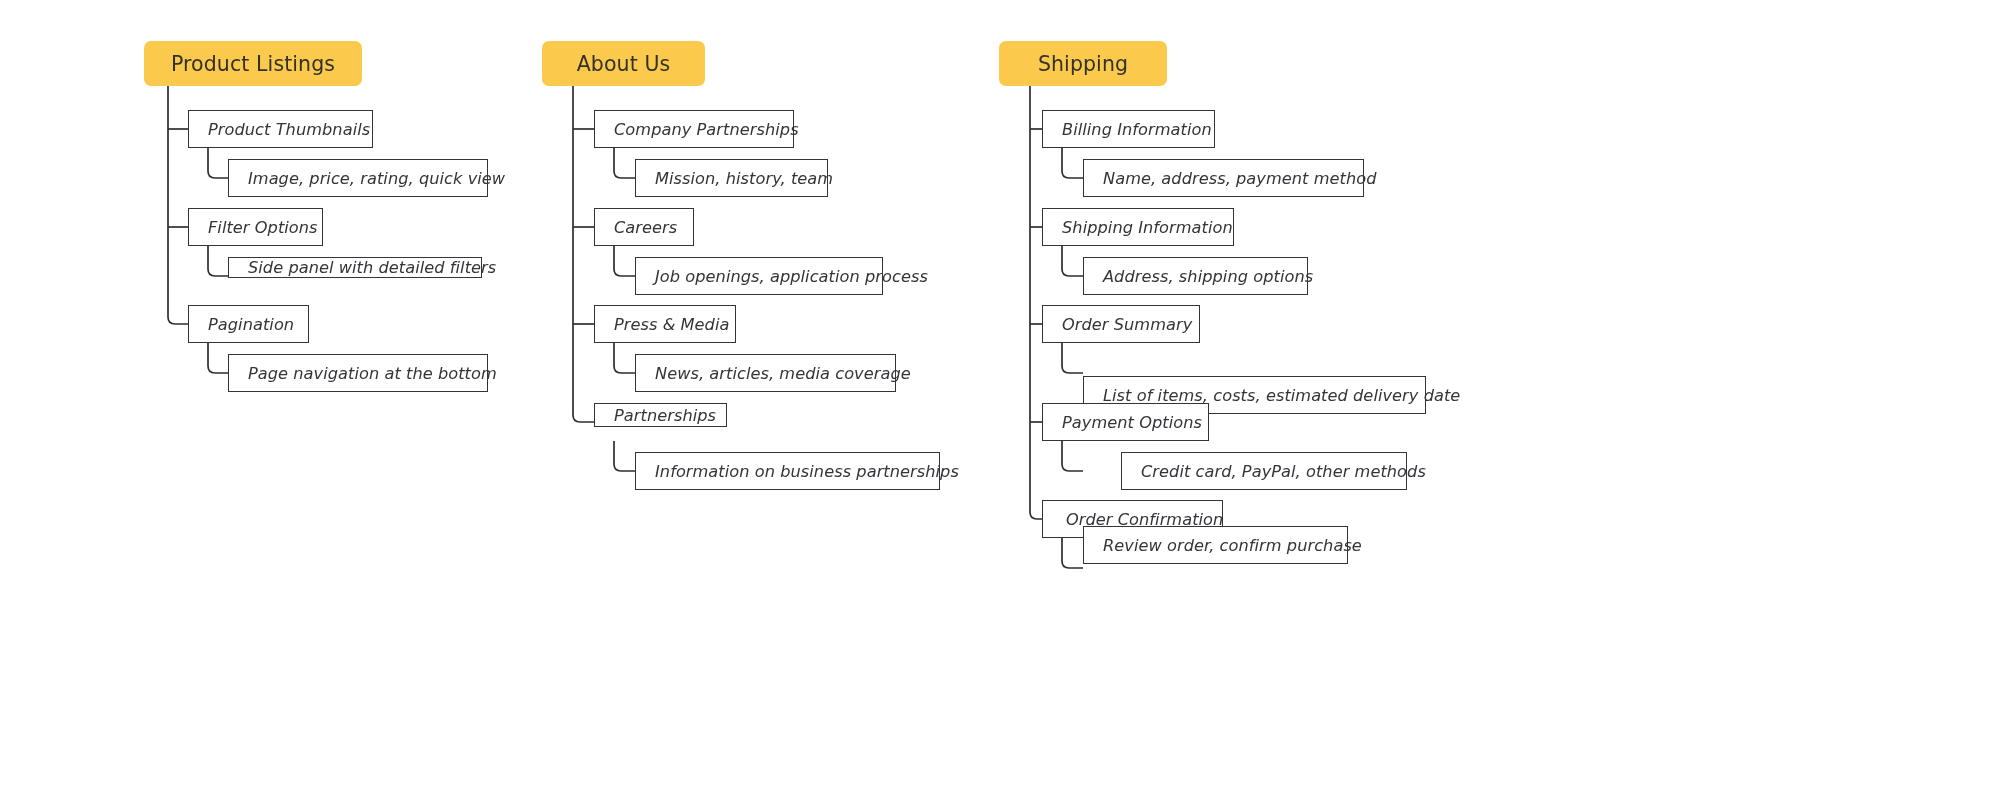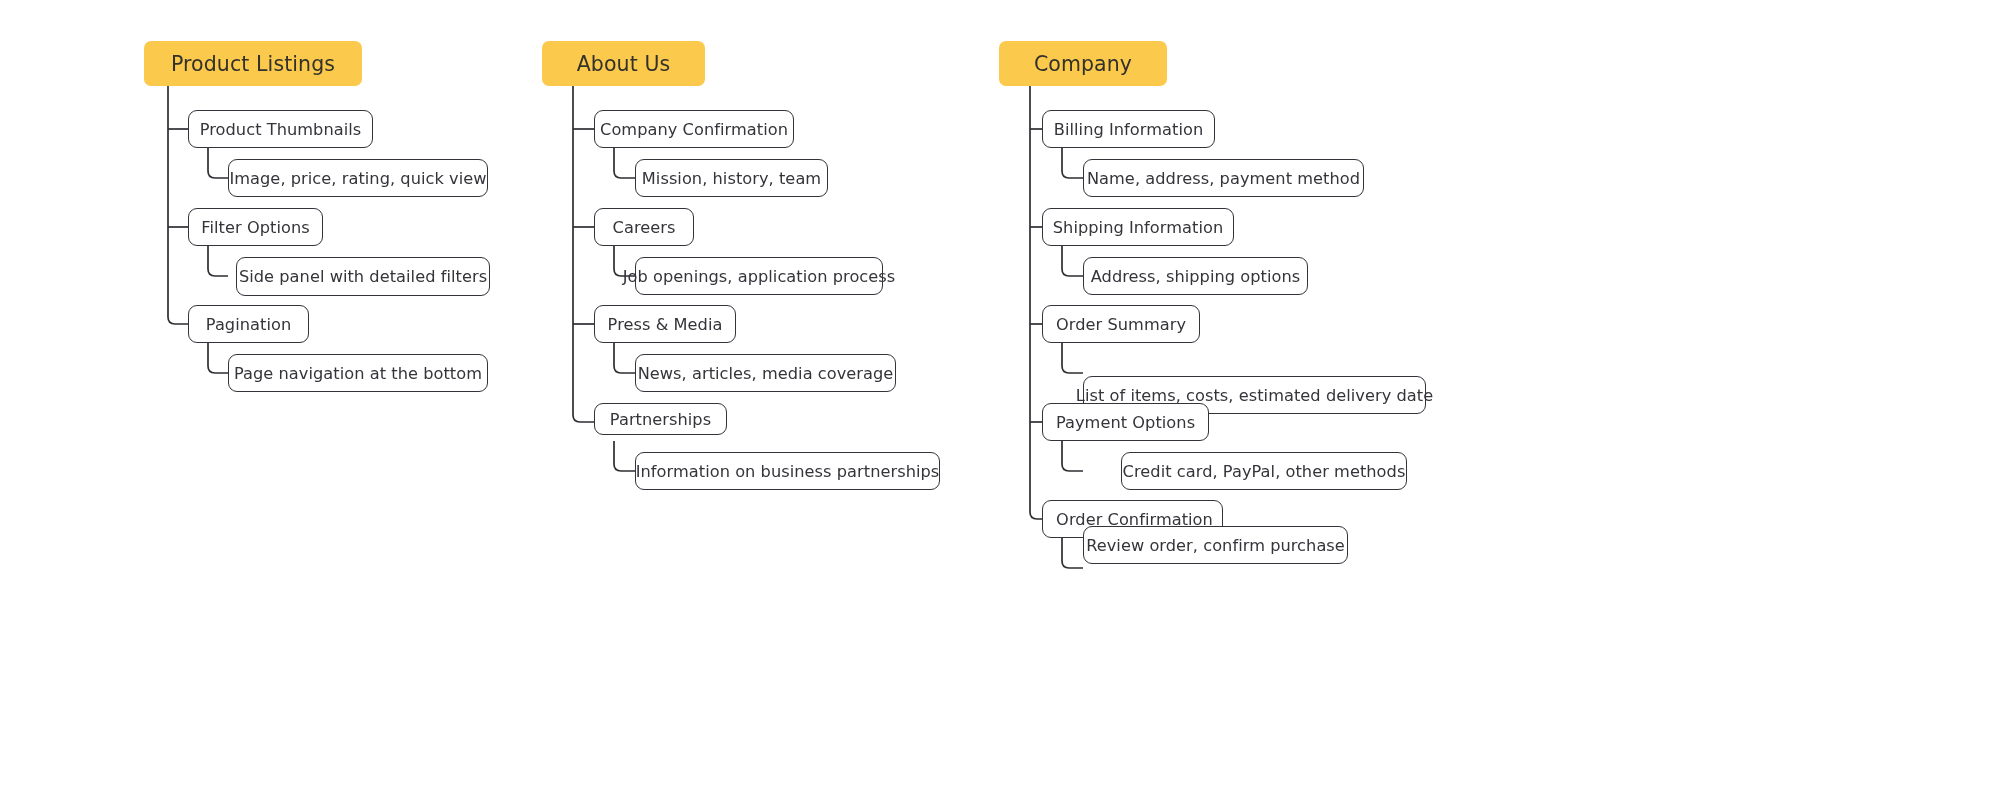--- a/index.html
+++ b/index.html
@@ -60,24 +60,25 @@
   .node.root .label {
     font-size: 20.5px;
     color: #33312c;
     letter-spacing: 0.1px;
   }
   
   .node.branch,
   .node.leaf {
     background: #ffffff;
     border: 1.7px solid #33333a;
-    border-radius: 9px;
+    border-radius: 0;
     height: 38px;
     padding: 0 19px;
-    justify-content: center;
+    justify-content: flex-start;
+    font-style: italic;
   }
   .node.branch .label,
   .node.leaf .label {
     font-size: 16.2px;
     color: #34343a;
     letter-spacing: 0.05px;
   }
 </style>
 </head>
 <body>
@@ -115,58 +116,58 @@
       </div>
       <div class="node branch" style="left: 188px; top: 110px; width: 185px; height: 38px;">
         <span class="label">Product Thumbnails</span>
       </div>
       <div class="node leaf" style="left: 228px; top: 159px; width: 260px; height: 38px;">
         <span class="label">Image, price, rating, quick view</span>
       </div>
       <div class="node branch" style="left: 188px; top: 208px; width: 135px; height: 38px;">
         <span class="label">Filter Options</span>
       </div>
-      <div class="node leaf" style="left: 236px; top: 257px; width: 254px; height: 39px;">
+      <div class="node leaf" style="left: 228px; top: 257px; width: 254px; height: 21px;">
         <span class="label">Side panel with detailed filters</span>
       </div>
       <div class="node branch" style="left: 188px; top: 305px; width: 121px; height: 38px;">
         <span class="label">Pagination</span>
       </div>
       <div class="node leaf" style="left: 228px; top: 354px; width: 260px; height: 38px;">
         <span class="label">Page navigation at the bottom</span>
       </div>
       <div class="node root" style="left: 542px; top: 41px; width: 163px; height: 45px;">
         <span class="label">About Us</span>
       </div>
       <div class="node branch" style="left: 594px; top: 110px; width: 200px; height: 38px;">
-        <span class="label">Company Confirmation</span>
+        <span class="label">Company Partnerships</span>
       </div>
       <div class="node leaf" style="left: 635px; top: 159px; width: 193px; height: 38px;">
         <span class="label">Mission, history, team</span>
       </div>
       <div class="node branch" style="left: 594px; top: 208px; width: 100px; height: 38px;">
         <span class="label">Careers</span>
       </div>
       <div class="node leaf" style="left: 635px; top: 257px; width: 248px; height: 38px;">
         <span class="label">Job openings, application process</span>
       </div>
       <div class="node branch" style="left: 594px; top: 305px; width: 142px; height: 38px;">
         <span class="label">Press &amp; Media</span>
       </div>
       <div class="node leaf" style="left: 635px; top: 354px; width: 261px; height: 38px;">
         <span class="label">News, articles, media coverage</span>
       </div>
-      <div class="node branch" style="left: 594px; top: 403px; width: 133px; height: 32px;">
+      <div class="node branch" style="left: 594px; top: 403px; width: 133px; height: 24px;">
         <span class="label">Partnerships</span>
       </div>
       <div class="node leaf" style="left: 635px; top: 452px; width: 305px; height: 38px;">
         <span class="label">Information on business partnerships</span>
       </div>
       <div class="node root" style="left: 999px; top: 41px; width: 168px; height: 45px;">
-        <span class="label">Company</span>
+        <span class="label">Shipping</span>
       </div>
       <div class="node branch" style="left: 1042px; top: 110px; width: 173px; height: 38px;">
         <span class="label">Billing Information</span>
       </div>
       <div class="node leaf" style="left: 1083px; top: 159px; width: 281px; height: 38px;">
         <span class="label">Name, address, payment method</span>
       </div>
       <div class="node branch" style="left: 1042px; top: 208px; width: 192px; height: 38px;">
         <span class="label">Shipping Information</span>
       </div>

